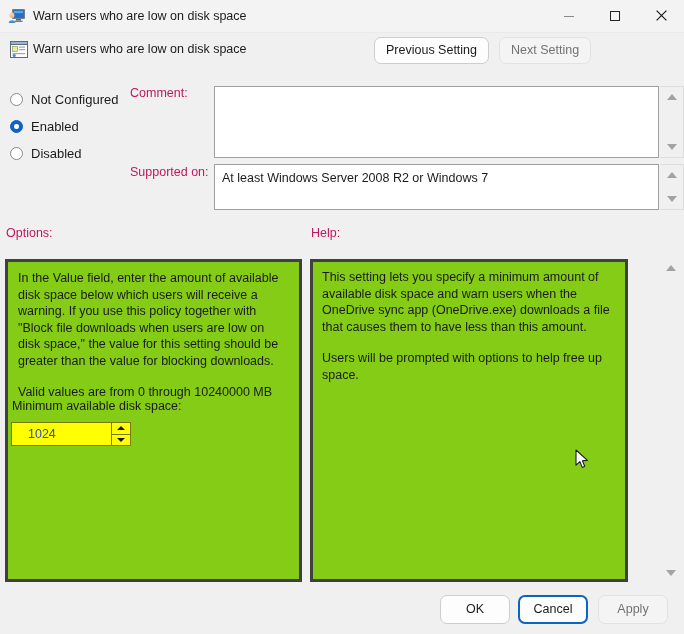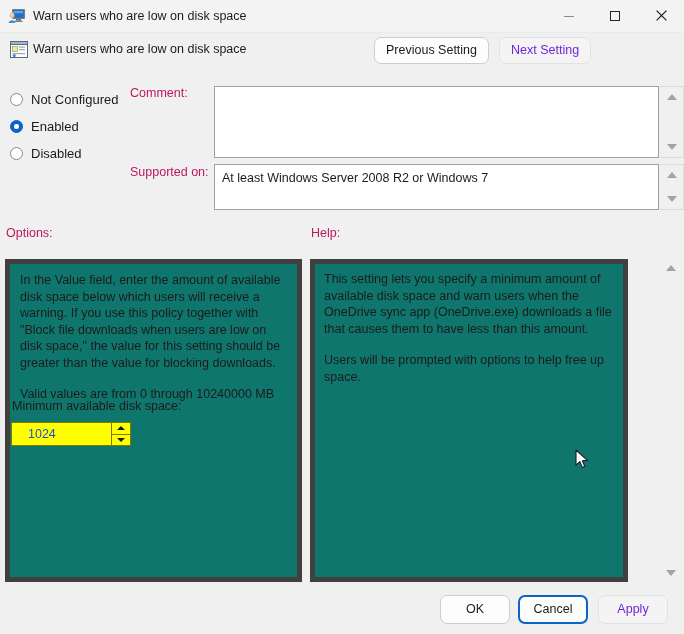--- a/index.html
+++ b/index.html
@@ -107,21 +107,21 @@
     background: #fdfdfd;
     border: 1px solid #cdcdcd;
     border-radius: 7px;
     color: #1b1b1b;
     padding: 0 11px;
     box-sizing: border-box;
     line-height: 25px;
     white-space: nowrap;
   }
   .btn.disabled {
-    color: #6d28d9;
+    color: #737373;
     background: #f4f4f4;
     border-color: #e2e2e2;
   }
 
   
   .radio-group {
     position: absolute;
     left: 10px;
     top: 86px;
     width: 120px;
@@ -220,22 +220,22 @@
   }
 
   
   #comment-box { left: 214px; top: 86px; width: 470px; height: 72px; }
   
   #supported-box { left: 214px; top: 164px; width: 470px; height: 46px; padding-left: 42px; }
 
   
   .pane {
     position: absolute;
-    background: #0f766e;
-    border: 5px solid #404040;
+    background: #84cc16;
+    border: 3px solid #404040;
     box-sizing: border-box;
     overflow: hidden;
   }
   #options-pane {
     left: 5px;
     top: 259px;
     width: 297px;
     height: 323px;
     padding: 8px 10px;
   }

